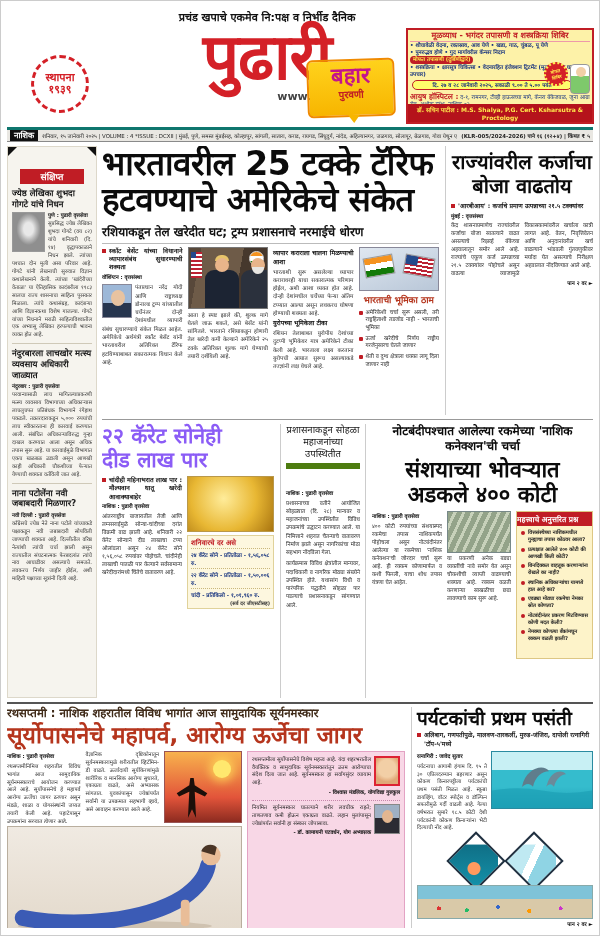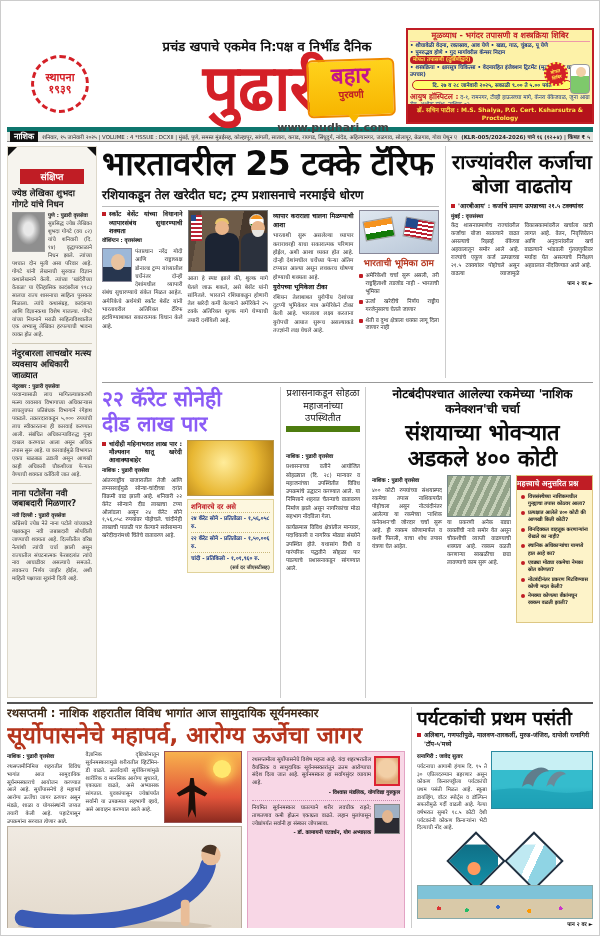--- a/index.html
+++ b/index.html
@@ -6,21 +6,21 @@
   .page{width:600px;height:936px;margin:0 auto;background:#fff;position:relative;overflow:hidden;
         font-family:"DejaVu Sans",sans-serif;color:#1a1a1a;box-sizing:border-box;border:1px solid #ccc;}
   .page *{box-sizing:border-box;}
 
   
   .masthead{height:126px;position:relative;}
   .founded-badge{position:absolute;left:30px;top:54px;width:58px;height:58px;border:3px dashed #d42027;
     border-radius:50%;display:flex;flex-direction:column;align-items:center;justify-content:center;
     color:#d42027;font-weight:bold;font-size:11px;line-height:1.1;background:#fff;}
   .logo-block{position:absolute;left:138px;top:8px;width:256px;text-align:center;}
-  .tagline{font-size:13px;font-weight:bold;color:#111;margin-bottom:1px;margin-top:28px;}
+  .tagline{font-size:11px;font-weight:bold;color:#111;margin-bottom:1px;}
   .logo{font-size:64px;line-height:1.02;font-weight:900;color:#d42027;letter-spacing:-1px;}
   .website{text-align:right;font-size:11px;font-weight:bold;color:#444;padding-right:6px;}
   .bahar{position:absolute;left:306px;top:58px;width:88px;height:58px;background:linear-gradient(#ffd21c,#f7b500);
     border:2px solid #f08a00;border-radius:6px;transform:rotate(-2deg);text-align:center;padding-top:4px;}
   .bahar:after{content:"";position:absolute;left:38px;bottom:-8px;border-left:6px solid transparent;
     border-right:6px solid transparent;border-top:8px solid #f7b500;}
   .bahar-1{font-size:22px;font-weight:900;color:#c4148c;line-height:1;}
   .bahar-2{font-size:10px;font-weight:bold;color:#c01d25;}
   .topad{position:absolute;right:5px;top:27px;width:188px;height:96px;border:2px solid #c01d25;
     background:#fdf2a8;font-size:5.5px;overflow:hidden;padding:1px 2px;}
@@ -35,21 +35,21 @@
   .ad-doctor{position:absolute;left:0;right:0;bottom:0;background:#b5121b;color:#ffe84d;
     font-size:6px;font-weight:bold;text-align:center;padding:1.5px 0;}
   .ad-star{position:absolute;right:24px;top:32px;width:24px;height:24px;background:#d42027;border:2px dotted #ffe84d;
     border-radius:50%;color:#ffe84d;font-size:4.5px;font-weight:bold;display:flex;align-items:center;
     justify-content:center;text-align:center;transform:rotate(-14deg);}
   .ad-cartoon{position:absolute;right:2px;top:34px;width:20px;height:30px;border-radius:4px;
     background:linear-gradient(#fff 40%,#7ec96b 40%);border:1px solid #999;}
   .ad-cartoon:after{content:"";position:absolute;left:5px;top:2px;width:10px;height:10px;border-radius:50%;background:#f2cfa6;}
 
   
-  .dateline{height:15px;background:#e9e7e2;border-top:5px solid #0f766e;border-bottom:1px solid #8a8a8a;
+  .dateline{height:15px;background:#e9e7e2;border-top:3px solid #0f766e;border-bottom:1px solid #8a8a8a;
     display:flex;align-items:center;gap:4px;padding:0 3px;font-size:5.4px;margin:0 6px;color:#222;}
   .city{background:#111;color:#fff;font-weight:bold;font-size:8px;padding:0 4px;line-height:11px;flex:0 0 auto;}
   .dl-info{flex:1;white-space:nowrap;overflow:hidden;}
   .dl-issue{font-weight:bold;flex:0 0 auto;}
 
   
   .main-row{display:flex;margin:4px 6px 0;gap:5px;height:552px;overflow:hidden;}
 
   .sidebar{width:90px;flex:0 0 90px;background:#f6f4ee;border:1px solid #ddd8ca;padding:4px 4px;position:relative;overflow:hidden;}
   .sidebar:before,.sidebar:after{content:"";position:absolute;top:0;border-top:9px solid #111;}
@@ -266,20 +266,21 @@
         <div class="sb-byline">नवी दिल्ली : पुढारी वृत्तसेवा</div>
         <div class="sb-body">काँग्रेसचे ज्येष्ठ नेते नाना पटोले यांच्याकडे पक्षाकडून नवी जबाबदारी सोपविली जाण्याची शक्यता आहे. दिल्लीतील वरिष्ठ नेत्यांशी त्यांची चर्चा झाली असून राज्यातील संघटनात्मक फेरबदलांत त्यांचे नाव आघाडीवर असल्याचे समजते. लवकरच निर्णय जाहीर होईल, अशी माहिती पक्षाच्या सूत्रांनी दिली आहे.</div>
       </div>
     </aside>
 
     <div class="center-right">
 
       <div class="lead-row">
         <section class="lead">
           <div class="lead-h">भारतावरील 25 टक्के टॅरिफ</div>
+          <div class="lead-h">हटवण्याचे अमेरिकेचे संकेत</div>
           <div class="lead-sub">रशियाकडून तेल खरेदीत घट; ट्रम्प प्रशासनाचे नरमाईचे धोरण</div>
           <div class="lead-cols">
             <div class="lcol">
               <div class="kicker redsq">स्कॉट बेसेंट यांच्या विधानाने व्यापारसंबंध सुधारण्याची शक्यता</div>
               <div class="byline">वॉशिंग्टन : वृत्तसंस्था</div>
               <div class="bessent"></div>
               <span>पंतप्रधान नरेंद्र मोदी आणि राष्ट्राध्यक्ष डोनाल्ड ट्रम्प यांच्यातील चर्चेनंतर दोन्ही देशांमधील व्यापारी संबंध सुधारण्याचे संकेत मिळत आहेत. अमेरिकेचे अर्थमंत्री स्कॉट बेसेंट यांनी भारतावरील अतिरिक्त टॅरिफ हटविण्याबाबत सकारात्मक विधान केले आहे.</span>
             </div>
             <div class="lcol">
               <div class="tm-photo">

